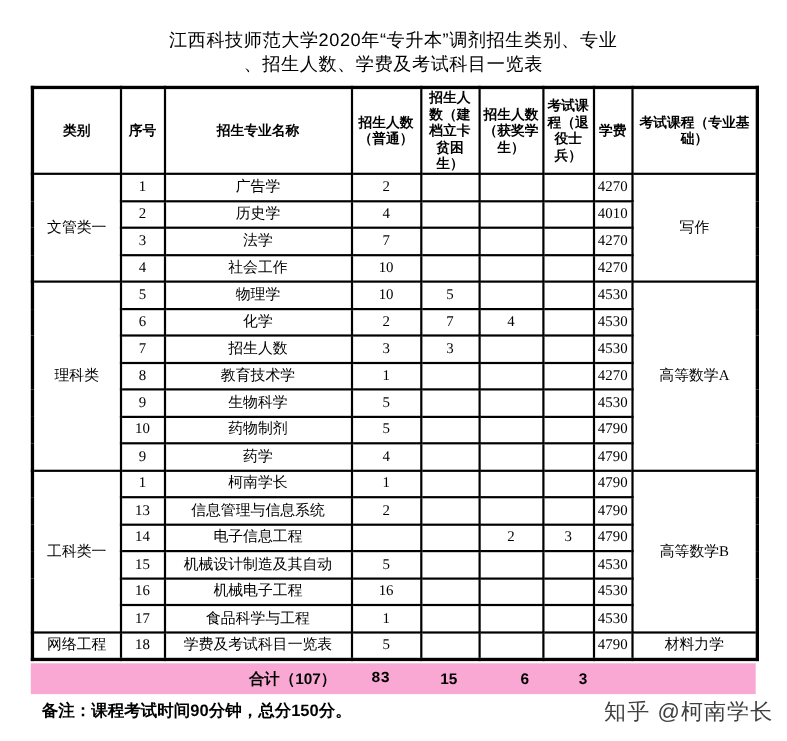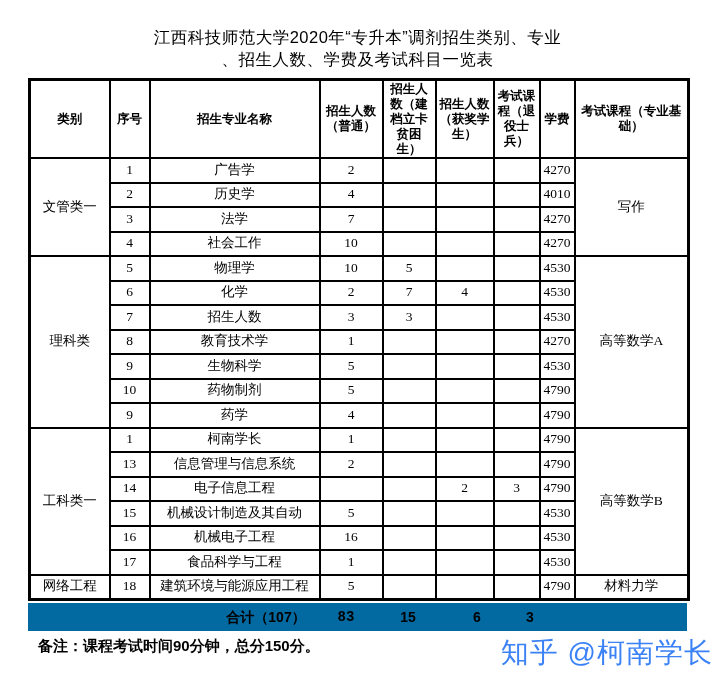--- a/index.html
+++ b/index.html
@@ -51,21 +51,21 @@
     font-size: 13.5px;
     line-height: 1.1;
   }
   table.main tr.data-row { height: 24.5px; }
   .total-row {
     position: absolute;
     left: 28px;
     top: 603px;
     width: 659px;
     height: 28px;
-    background: #0369a1;
+    background: #f9a8d4;
   }
   .total-row span {
     position: absolute;
     top: 0;
     line-height: 28px;
     transform: translateX(-50%);
     font-weight: bold;
     font-size: 14px;
     white-space: nowrap;
   }
@@ -76,24 +76,24 @@
   .total-num-4   { left: 502px; }
   .note {
     position: absolute;
     left: 38px;
     top: 637px;
     font-weight: bold;
     font-size: 15px;
   }
   .watermark {
     position: absolute;
-    right: 2px;
+    right: 12px;
     top: 634px;
-    font-size: 28px;
-    color: #3b82f6;
+    font-size: 20px;
+    color: #404040;
     letter-spacing: 1px;
     white-space: nowrap;
   }
 </style>
 </head>
 <body>
 
 <div class="page">
 
   <div class="title">
@@ -286,21 +286,21 @@
         <td>1</td>
         <td></td>
         <td></td>
         <td></td>
         <td>4530</td>
       </tr>
 
       <tr class="data-row">
         <td>网络工程</td>
         <td>18</td>
-        <td>建筑环境与能源应用工程</td>
+        <td>学费及考试科目一览表</td>
         <td>5</td>
         <td></td>
         <td></td>
         <td></td>
         <td>4790</td>
         <td>材料力学</td>
       </tr>
     </tbody>
   </table>
 

